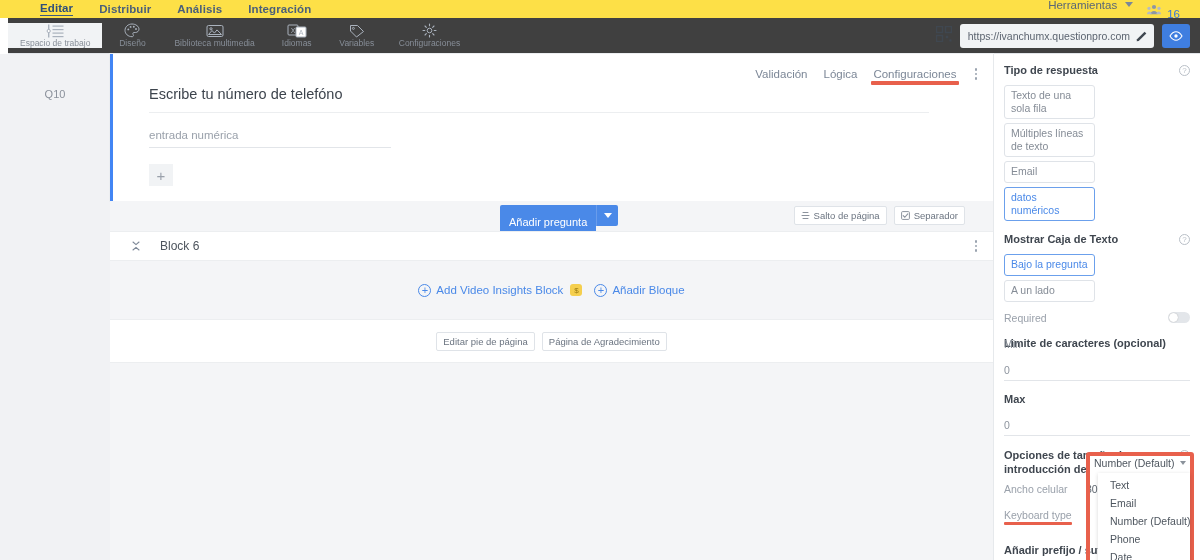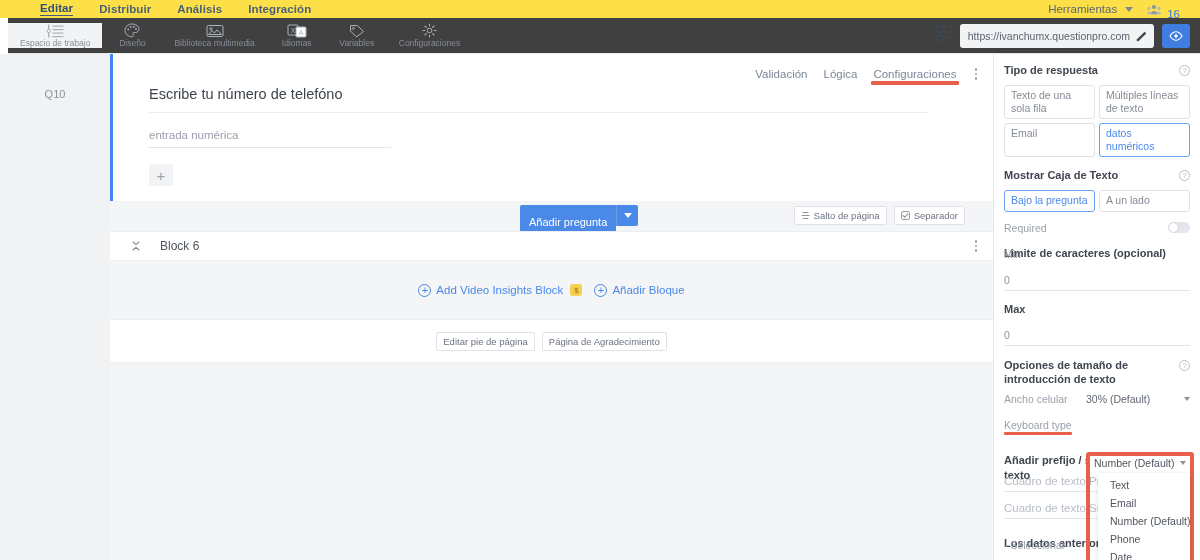--- a/index.html
+++ b/index.html
@@ -27,21 +27,21 @@
     font-size: 11.5px;
     font-weight: bold;
     color: #4a5f7a;
     letter-spacing: .1px;
     cursor: pointer;
     white-space: nowrap;
   }
   .topmenu-item.active { color: #2f4f7a; border-bottom: 1.5px solid #3d5a80; padding-bottom: 1px; }
   .topmenu-right {
     margin-left: auto;
-    display: flex; align-items: center; gap: 14px;
+    display: flex; align-items: flex-start; gap: 14px;
     padding-right: 10px;
   }
   .tm-tools { font-size: 11.5px; color: #5a6675; display:flex; align-items:center; gap:8px;}
   .caret-down {
     width: 0; height: 0;
     border-left: 4px solid transparent;
     border-right: 4px solid transparent;
     border-top: 5px solid #7a8799;
     display:inline-block;
   }
@@ -196,21 +196,20 @@
   .addq-main {
     background: #4a89e8;
     color: #fff;
     font-size: 11px;
     height: 34px;
     padding: 0 9px;
     display: flex; align-items: center;
     border-radius: 2px 0 0 2px;
     cursor: pointer;
     white-space: nowrap;
-    margin-left: 20px;
   }
   .addq-caret {
     background: #4a89e8;
     width: 22px; height: 21px;
     border-left: 1px solid #699ceb;
     border-radius: 0 2px 2px 0;
     display:flex; align-items:center; justify-content:center;
     cursor: pointer;
   }
   .caret-white {
@@ -301,21 +300,21 @@
     margin-bottom: 7px;
   }
   .rp-title { font-size: 11px; font-weight: bold; color: #3f464f; line-height: 1.25; }
   .help-icon {
     width: 11px; height: 11px; border-radius: 50%;
     border: 1px solid #b9bfc7; color: #b9bfc7;
     font-size: 8px; display: flex; align-items: center; justify-content: center;
     flex-shrink: 0;
     margin-top: 1px;
   }
-  .chip-grid { display: flex; flex-wrap: wrap; gap: 4px; }
+  .chip-grid { display: flex; flex-wrap: wrap; gap: 4px; flex-direction: column; }
   .chip {
     width: 91px;
     min-height: 22px;
     border: 1px solid #dfe3e8;
     border-radius: 3px;
     font-size: 10.5px;
     color: #858c96;
     padding: 3px 6px;
     cursor: pointer;
     line-height: 1.25;

